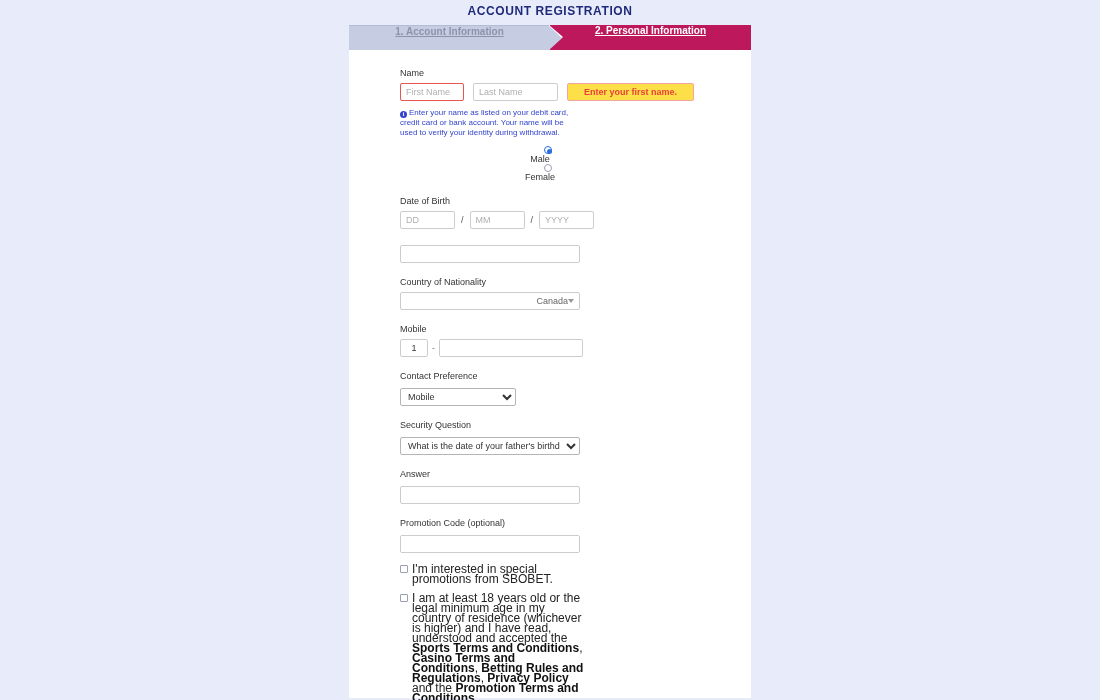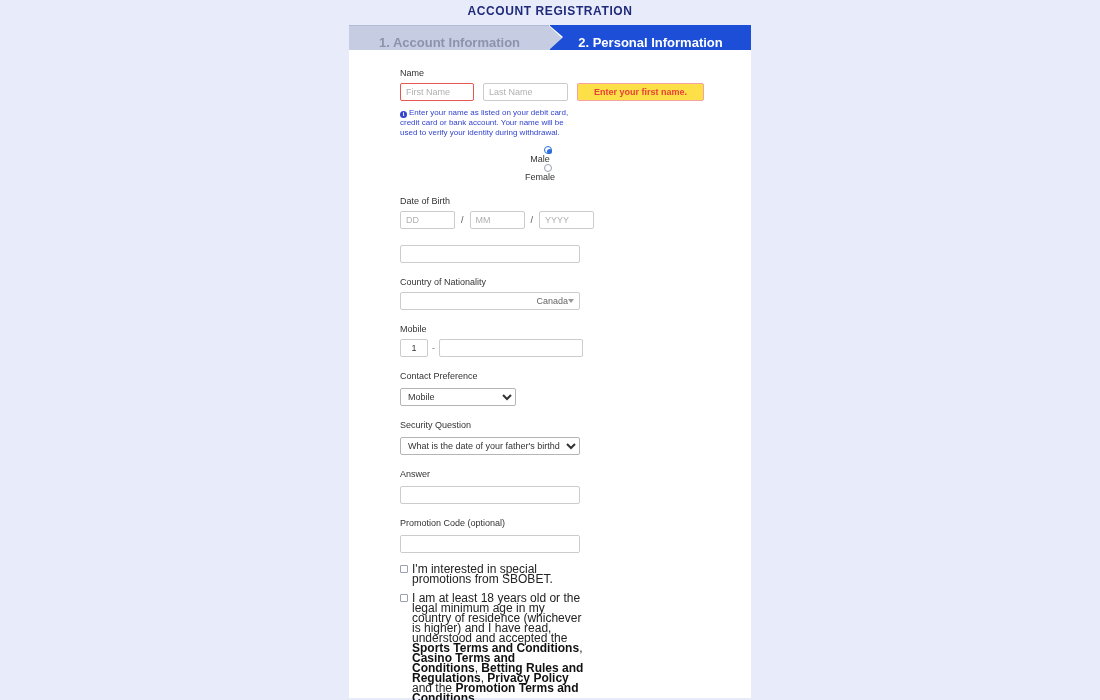--- a/index.html
+++ b/index.html
@@ -26,45 +26,46 @@
   .wizard {
     width: 402px;
     margin: 7px auto 0 auto;
     display: flex;
     height: 25px;
     position: relative;
   }
   .tab {
     flex: 1 1 50%;
     display: flex;
-    align-items: flex-end;
+    align-items: flex-start;
     justify-content: center;
-    font-size: 13px;
+    font-size: 10px;
     font-weight: bold;
     position: relative;
+    text-decoration: underline;
   }
   .tab-inactive {
     background: #c6cde2;
     color: #8c93ab;
     border-top: 1px solid #b3bcd6;
   }
   .tab-inactive::after {
     content: "";
     position: absolute;
     right: -12px;
     top: 0;
     width: 0;
     height: 0;
     border-top: 12.5px solid transparent;
     border-bottom: 12.5px solid transparent;
     border-left: 13px solid #c6cde2;
     z-index: 3;
   }
   .tab-active {
-    background: #1d4ed8;
+    background: #be185d;
     color: #ffffff;
   }
   .tab-active::before {
     content: "";
     position: absolute;
     left: -1px;
     top: 0;
     width: 0;
     height: 0;
     border-top: 12.5px solid transparent;
@@ -105,21 +106,21 @@
     height: 18px;
     padding: 0 5px;
     background: #ffffff;
     outline: none;
   }
   input.txt::placeholder { color: #b0b0b0; }
 
   .row { display: flex; align-items: center; }
 
   .name-row { gap: 9px; }
-  .in-first { width: 74px; border-color: #e8544f !important; }
+  .in-first { width: 64px; border-color: #e8544f !important; }
   .in-last { width: 85px; }
 
   .error-box {
     border: 1px solid #f5a3a0;
     background: #fde047;
     color: #e8403b;
     font-size: 9px;
     font-weight: bold;
     height: 18px;
     line-height: 16px;

